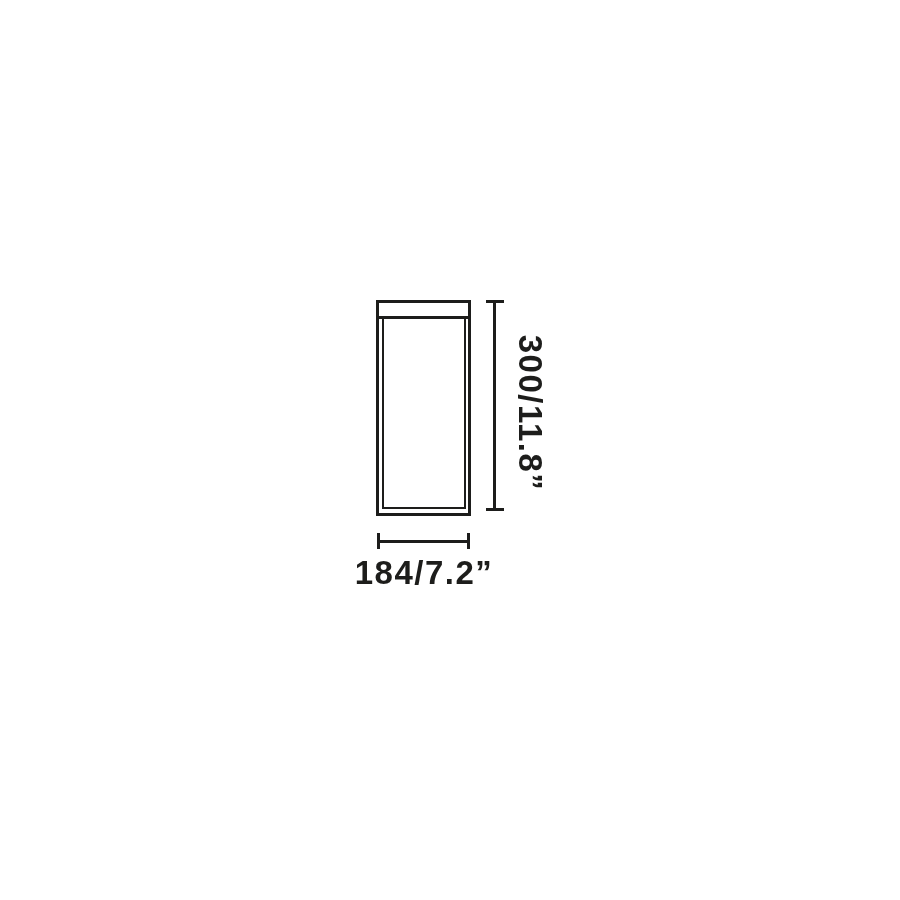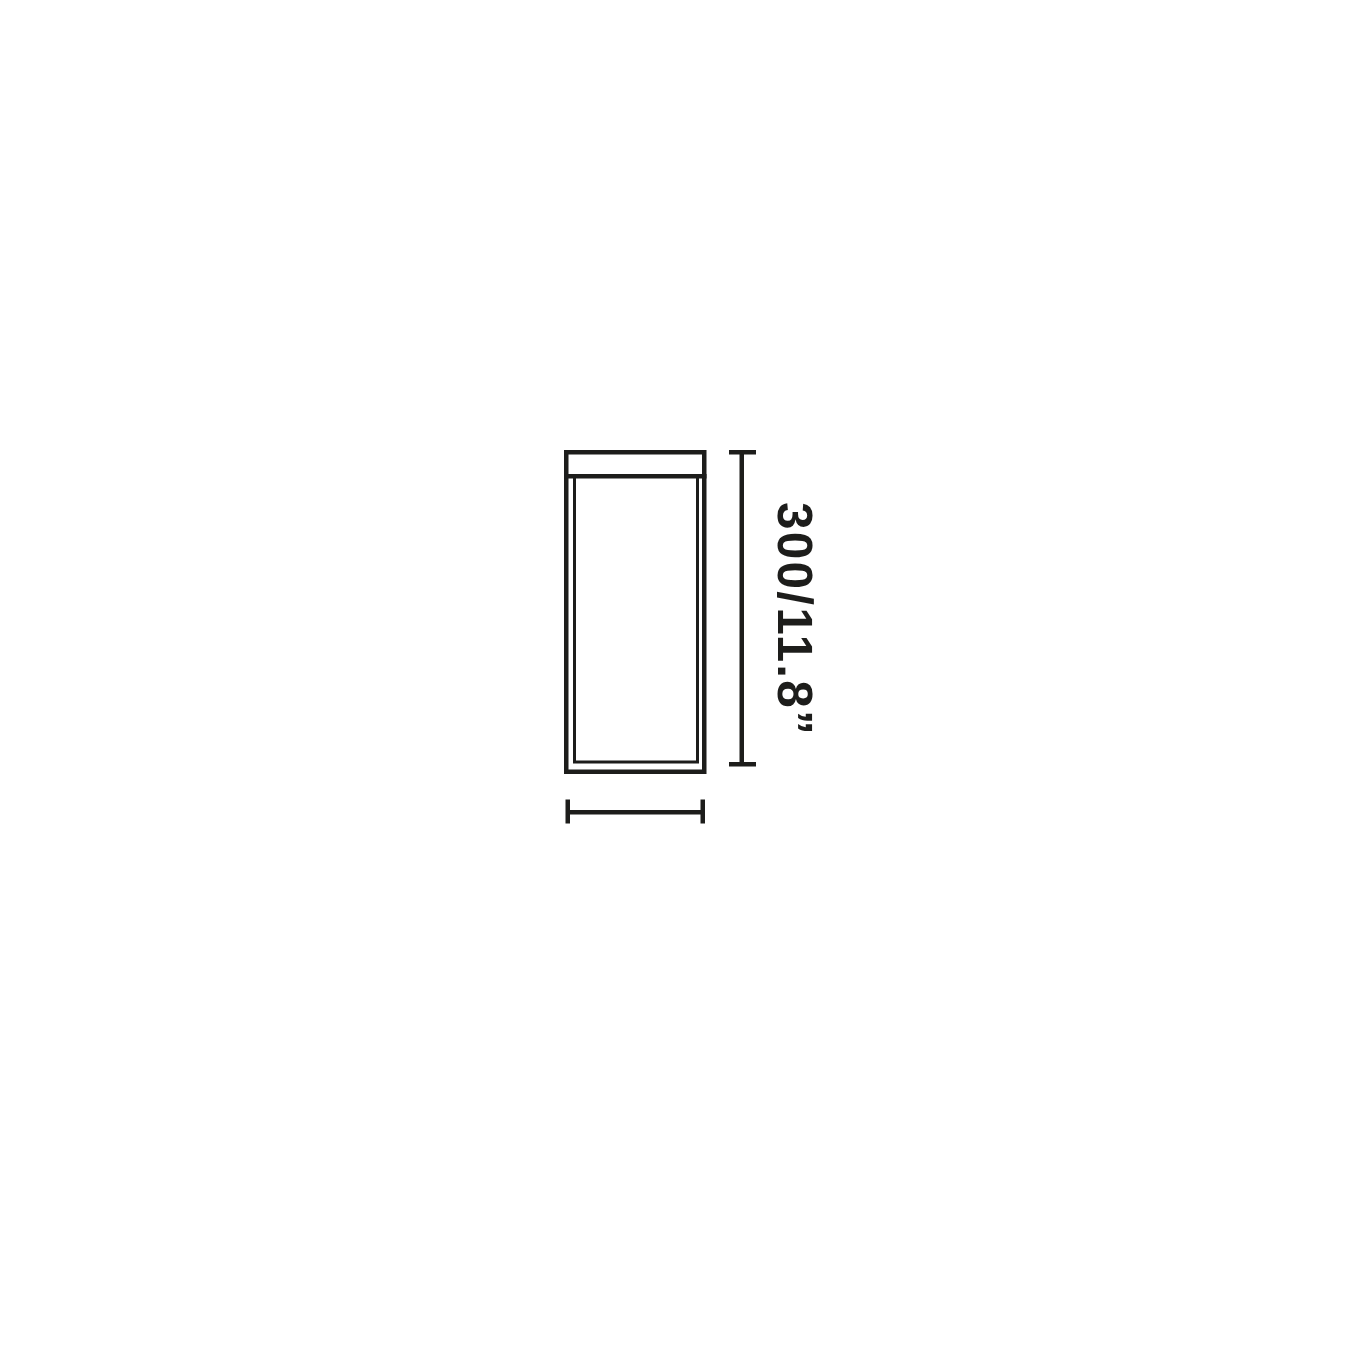--- a/index.html
+++ b/index.html
@@ -105,14 +105,15 @@
   <div class="abs inner-rect"></div>
 
   <div class="abs vdim-line"></div>
   <div class="abs vdim-cap-top"></div>
   <div class="abs vdim-cap-bottom"></div>
   <div class="abs dim-label height-label">300/11.8”</div>
 
   <div class="abs hdim-line"></div>
   <div class="abs hdim-cap-left"></div>
   <div class="abs hdim-cap-right"></div>
+  <div class="abs dim-label width-label">184/7.2”</div>
 
 </div>
 
 </body></html>

